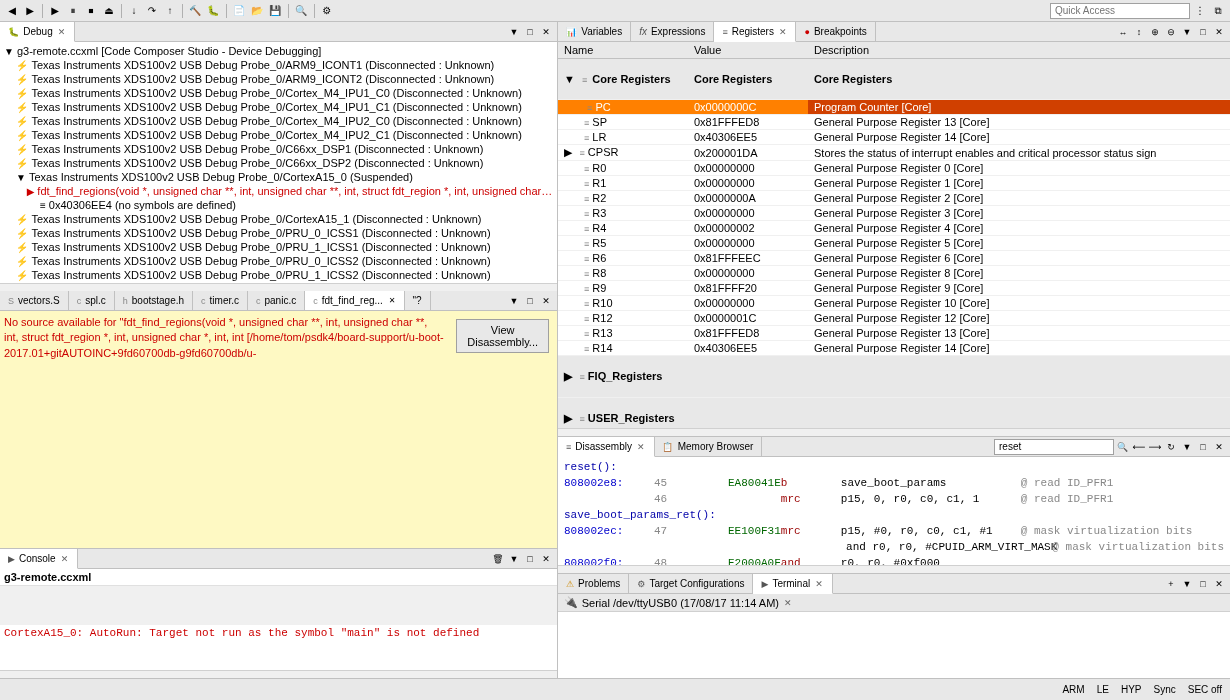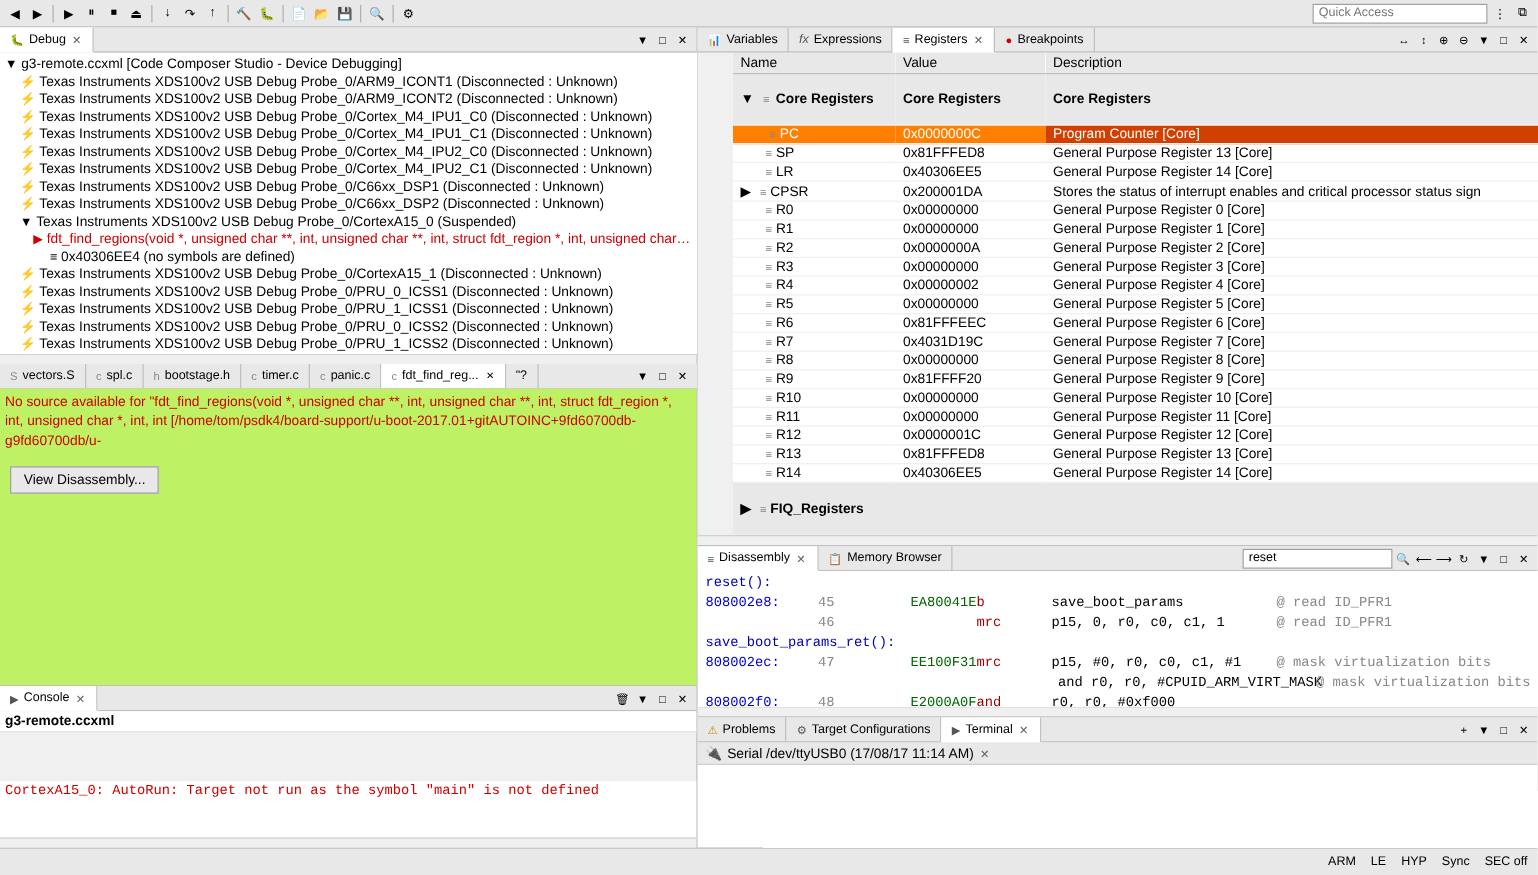--- a/index.html
+++ b/index.html
@@ -130,21 +130,20 @@
     .debug-item .indent { display: inline-block; }
     .debug-item .icon { margin-right: 3px; font-size: 10px; }
     .debug-item-text { font-size: 11px; overflow: hidden; text-overflow: ellipsis; }
     .debug-item.suspended { color: #cc0000; }
 
     
     .registers-panel {
       flex: 1;
       overflow-y: auto;
       background: white;
-      margin-left: 28px;
     }
     .reg-table {
       width: 100%;
       border-collapse: collapse;
     }
     .reg-table th {
       background: #e8e8e8;
       border-bottom: 1px solid #c0c0c0;
       padding: 2px 6px;
       text-align: left;
@@ -424,21 +423,21 @@
       <div class="tab">
         <span>"?</span>
       </div>
       <div class="tab-bar-actions">
         <button class="tab-bar-btn">▼</button>
         <button class="tab-bar-btn">□</button>
         <button class="tab-bar-btn">✕</button>
       </div>
     </div>
 
-    <div style="flex:1; display:flex; flex-direction:column; background:#bef264; overflow:hidden;">
+    <div style="flex:1; display:flex; flex-direction:row; background:#fef9c3; overflow:hidden;">
       <div class="no-source-msg">No source available for "fdt_find_regions(void *, unsigned char **, int, unsigned char **, int, struct fdt_region *, int, unsigned char *, int, int [/home/tom/psdk4/board-support/u-boot-2017.01+gitAUTOINC+9fd60700db-g9fd60700db/u-</div>
       <div style="padding:4px;">
         <button class="view-disasm-btn">View Disassembly...</button>
       </div>
     </div>
 
     <div style="height:130px; display:flex; flex-direction:column; border-top:1px solid #c0c0c0;">
       <div class="tab-bar">
         <div class="tab active">
           <span class="tab-icon">▶</span>
@@ -569,43 +568,33 @@
               <td><span style="width:20px;display:inline-block;"></span><span style="color:#888;font-size:9px;">≡</span> R5</td>
               <td>0x00000000</td>
               <td>General Purpose Register 5 [Core]</td>
             </tr>
             <tr>
               <td><span style="width:20px;display:inline-block;"></span><span style="color:#888;font-size:9px;">≡</span> R6</td>
               <td>0x81FFFEEC</td>
               <td>General Purpose Register 6 [Core]</td>
             </tr>
             <tr>
-              <td><span style="width:20px;display:inline-block;"></span><span style="color:#888;font-size:9px;">≡</span> R7</td>
-              <td>0x4031D19C</td>
-              <td>General Purpose Register 7 [Core]</td>
-            </tr>
-            <tr>
               <td><span style="width:20px;display:inline-block;"></span><span style="color:#888;font-size:9px;">≡</span> R8</td>
               <td>0x00000000</td>
               <td>General Purpose Register 8 [Core]</td>
             </tr>
             <tr>
               <td><span style="width:20px;display:inline-block;"></span><span style="color:#888;font-size:9px;">≡</span> R9</td>
               <td>0x81FFFF20</td>
               <td>General Purpose Register 9 [Core]</td>
             </tr>
             <tr>
               <td><span style="width:20px;display:inline-block;"></span><span style="color:#888;font-size:9px;">≡</span> R10</td>
               <td>0x00000000</td>
               <td>General Purpose Register 10 [Core]</td>
-            </tr>
-            <tr>
-              <td><span style="width:20px;display:inline-block;"></span><span style="color:#888;font-size:9px;">≡</span> R11</td>
-              <td>0x00000000</td>
-              <td>General Purpose Register 11 [Core]</td>
             </tr>
             <tr>
               <td><span style="width:20px;display:inline-block;"></span><span style="color:#888;font-size:9px;">≡</span> R12</td>
               <td>0x0000001C</td>
               <td>General Purpose Register 12 [Core]</td>
             </tr>
             <tr>
               <td><span style="width:20px;display:inline-block;"></span><span style="color:#888;font-size:9px;">≡</span> R13</td>
               <td>0x81FFFED8</td>
               <td>General Purpose Register 13 [Core]</td>

